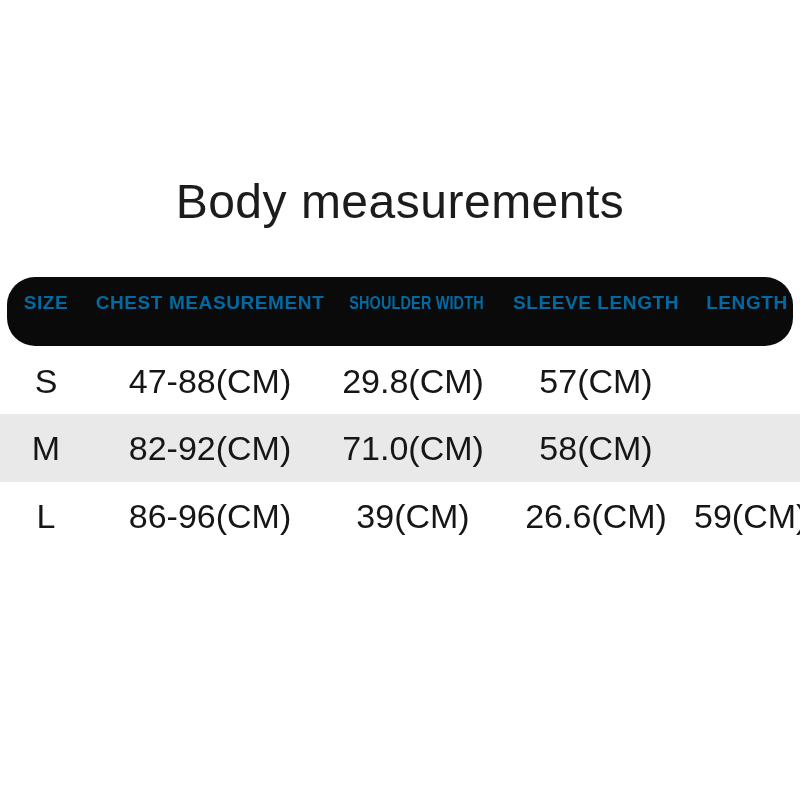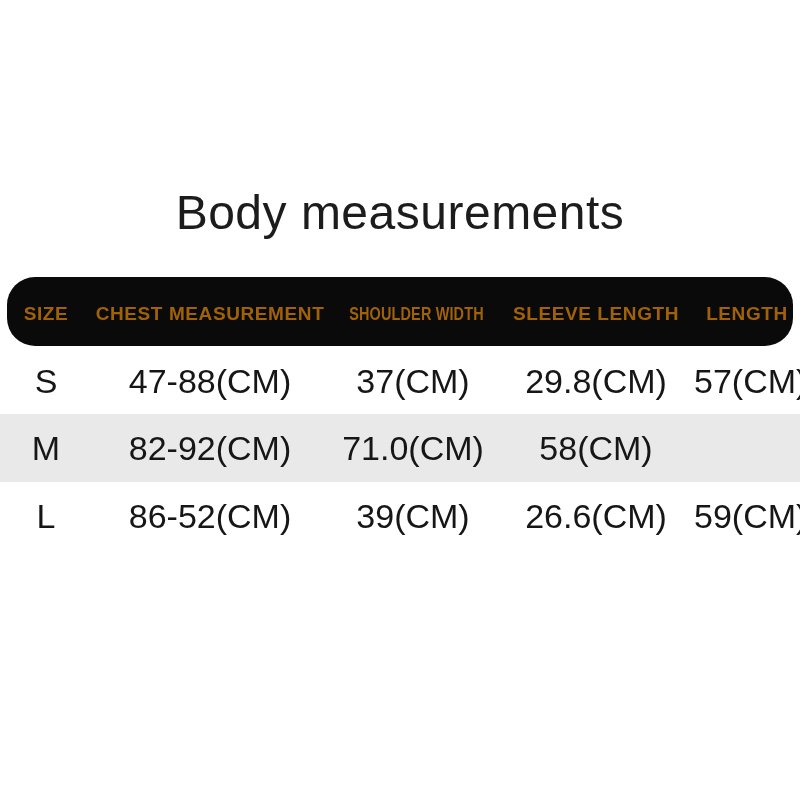--- a/index.html
+++ b/index.html
@@ -10,21 +10,21 @@
   .stage {
     position: relative;
     width: 800px;
     height: 800px;
     background: #ffffff;
     overflow: hidden;
     font-family: "Liberation Sans", sans-serif;
   }
   .page-title {
     position: absolute;
-    top: 187px;
+    top: 176px;
     left: 0;
     width: 100%;
     margin: 0;
     text-align: center;
     font-size: 48px;
     line-height: 52px;
     font-weight: 400;
     letter-spacing: 0.5px;
     color: #1c1c1c;
   }
@@ -47,25 +47,24 @@
     grid-template-columns: 92px 236px 170px 196px 106px;
     align-items: center;
   }
   .grid-row > div {
     text-align: center;
     white-space: nowrap;
   }
   .header-labels {
     top: 277px;
     height: 51px;
-    color: #a16207;
+    color: #0369a1;
     font-size: 19px;
     font-weight: 600;
     letter-spacing: 0.6px;
-    margin-top: 11px;
   }
   .condensed {
     display: inline-block;
     transform: scaleX(0.76);
     transform-origin: center center;
     letter-spacing: 0.2px;
   }
   .data-row {
     height: 68px;
     font-size: 34px;
@@ -88,33 +87,32 @@
     <div>SIZE</div>
     <div>CHEST MEASUREMENT</div>
     <div><span class="condensed">SHOULDER WIDTH</span></div>
     <div>SLEEVE LENGTH</div>
     <div>LENGTH</div>
   </div>
 
   <div class="grid-row data-row row-s">
     <div>S</div>
     <div>47-88(CM)</div>
-    <div>37(CM)</div>
     <div>29.8(CM)</div>
     <div>57(CM)</div>
   </div>
 
   <div class="grid-row data-row row-m">
     <div>M</div>
     <div>82-92(CM)</div>
     <div>71.0(CM)</div>
     <div>58(CM)</div>
   </div>
 
   <div class="grid-row data-row row-l">
     <div>L</div>
-    <div>86-52(CM)</div>
+    <div>86-96(CM)</div>
     <div>39(CM)</div>
     <div>26.6(CM)</div>
     <div>59(CM)</div>
   </div>
 
 </div>
 
 </body></html>

